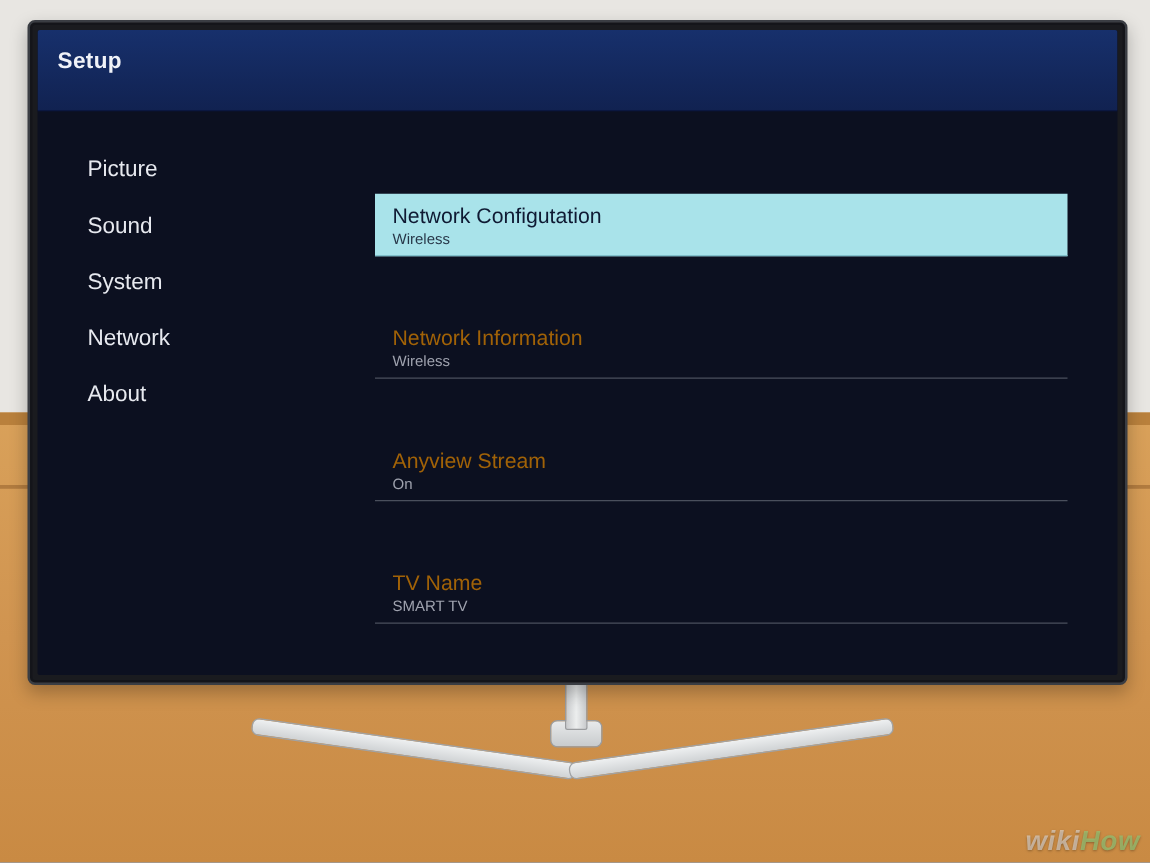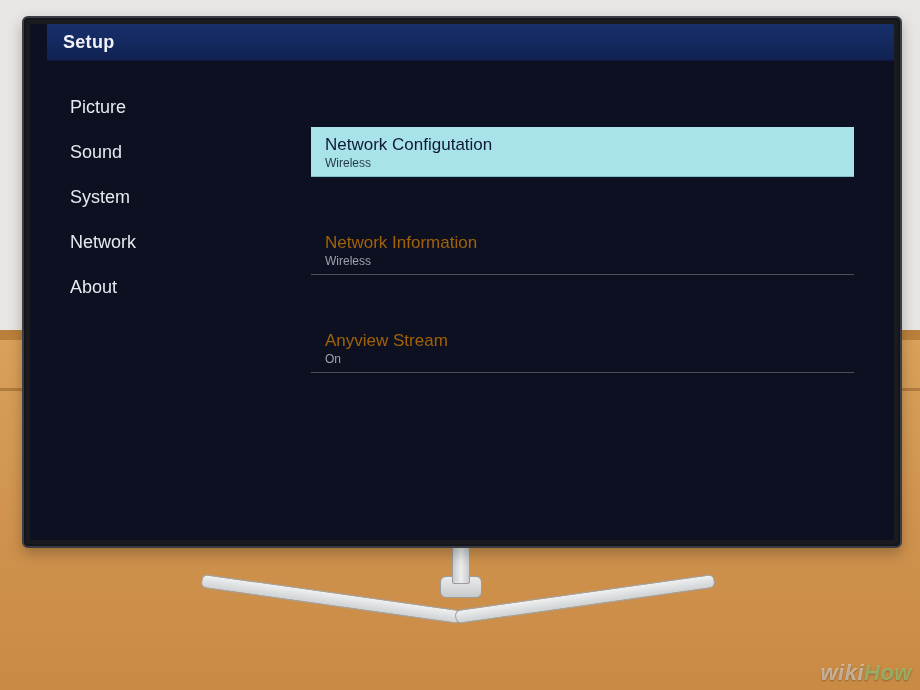--- a/index.html
+++ b/index.html
@@ -93,32 +93,29 @@
     color: #d9dbe3;
     overflow: hidden;
   }
 
   
   .titlebar {
     height: 36px;
     background: linear-gradient(#17306c, #112251);
     border-bottom: 1px solid #0b1740;
     display: flex;
-    align-items: center;
-    padding: 0 16px;
+    padding: 14px 16px;
     font-weight: 700;
     font-size: 18px;
     color: #f0f2f8;
     letter-spacing: .3px;
-    margin-left: 17px;
   }
   .content {
     display: flex;
     height: calc(100% - 36px);
-    gap: 11px;
   }
   .sidebar {
     width: 230px;
     padding: 24px 0 0 40px;
   }
   .side-item {
     font-size: 18px;
     font-weight: 300;
     color: #e7e9ef;
     padding: 12px 0;
@@ -203,20 +200,24 @@
             <div class="value">Wireless</div>
           </div>
           <div class="row">
             <div class="label">Network Information</div>
             <div class="value">Wireless</div>
           </div>
           <div class="row">
             <div class="label">Anyview Stream</div>
             <div class="value">On</div>
           </div>
+          <div class="row">
+            <div class="label">TV Name</div>
+            <div class="value">SMART TV</div>
+          </div>
         </div>
       </div>
 
     </div>
   </div>
 
   <div class="watermark">
     <span class="wiki">wiki</span><span class="how">How</span>
   </div>
 </div>

